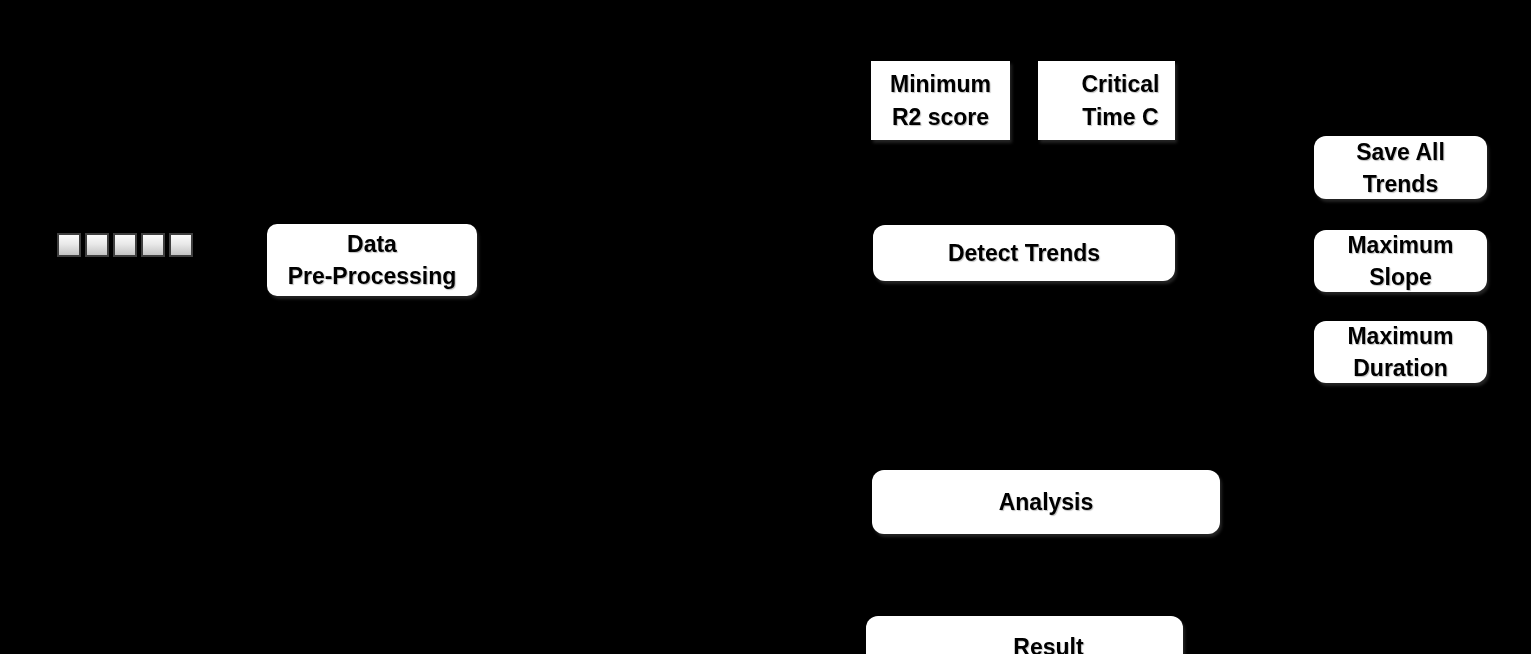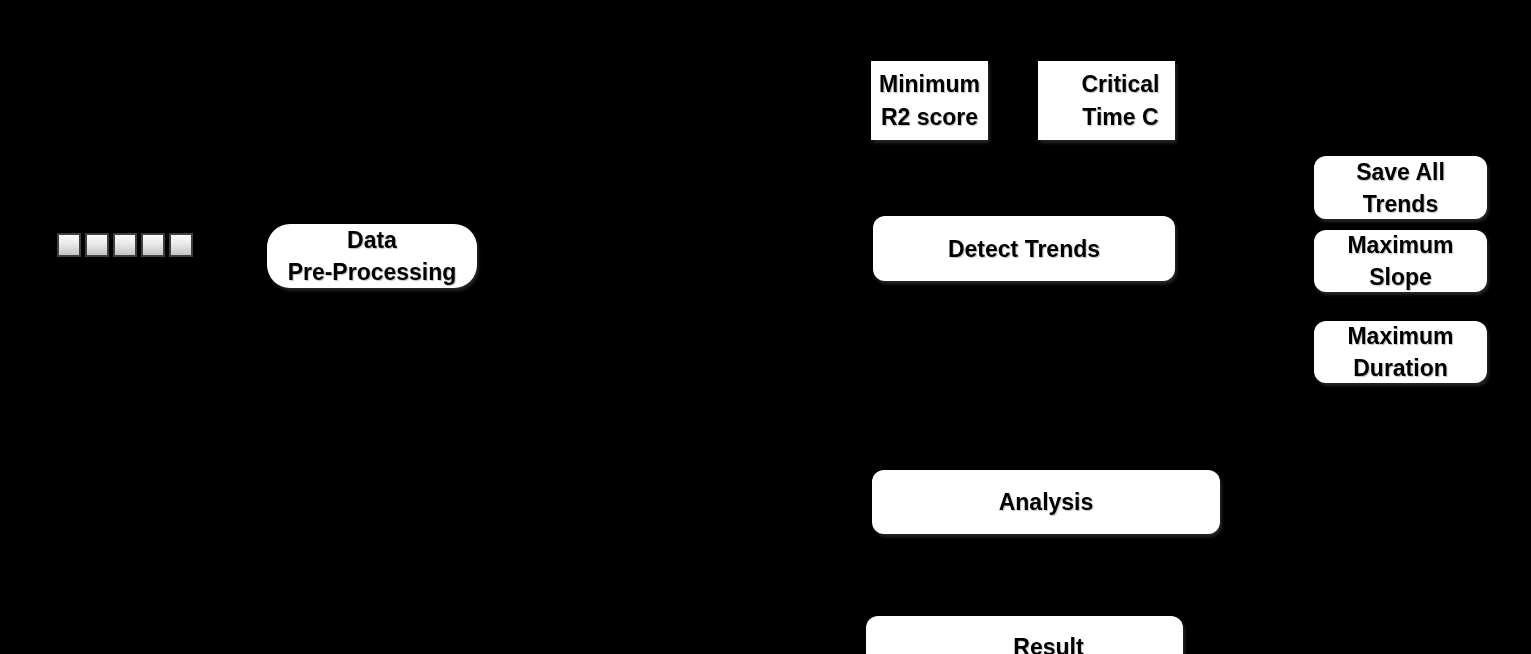--- a/index.html
+++ b/index.html
@@ -37,26 +37,26 @@
 
   
   .n-squares   { position: absolute; left: 57px;  top: 233px; display: flex; gap: 4px; }
   .square {
     width: 24px;
     height: 24px;
     box-sizing: border-box;
     border: 2px solid #3f3f3f;
     background: linear-gradient(180deg, #fbfbfb 0%, #e9e9e9 45%, #c4c4c4 100%);
   }
-  .n-datapre   { left: 267px;  top: 224px; width: 210px; height: 64px; border-radius: 23px; }
+  .n-datapre   { left: 267px;  top: 224px; width: 210px; height: 72px; }
   .n-trend     { left: 617px;  top: 225px; width: 166px; height: 64px; }
-  .n-minr2     { left: 871px;  top: 61px;  width: 117px; height: 79px; }
+  .n-minr2     { left: 871px;  top: 61px;  width: 139px; height: 79px; }
   .n-critical  { left: 1038px; top: 61px;  width: 137px; height: 79px; padding-left: 28px; }
-  .n-detect    { left: 873px;  top: 216px; width: 302px; height: 65px; }
-  .n-save      { left: 1314px; top: 156px; width: 173px; height: 63px; }
+  .n-detect    { left: 873px;  top: 225px; width: 302px; height: 56px; }
+  .n-save      { left: 1314px; top: 136px; width: 173px; height: 63px; }
   .n-slope     { left: 1314px; top: 230px; width: 173px; height: 62px; }
   .n-duration  { left: 1314px; top: 321px; width: 173px; height: 62px; }
   .n-analysis  { left: 872px;  top: 470px; width: 348px; height: 64px; }
   .n-result    { left: 866px;  top: 616px; width: 317px; height: 61px; padding-left: 48px; }
 </style>
 </head>
 <body>
 
 <div class="canvas">
 

